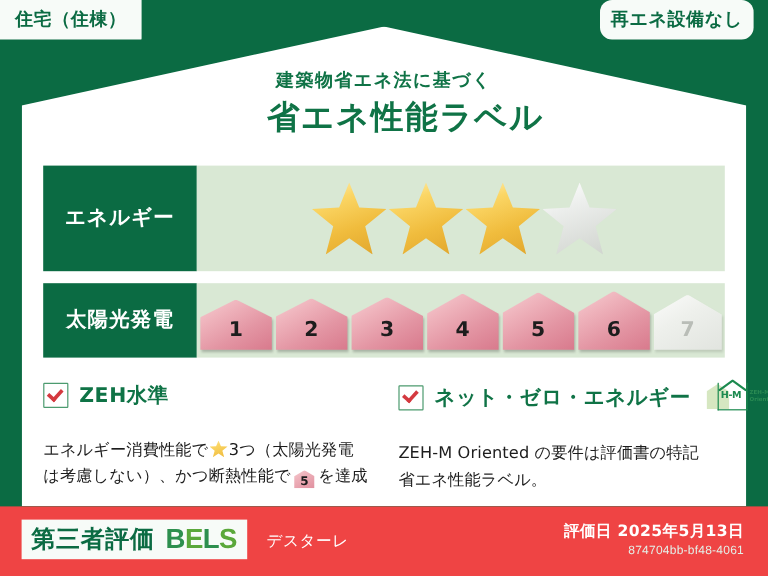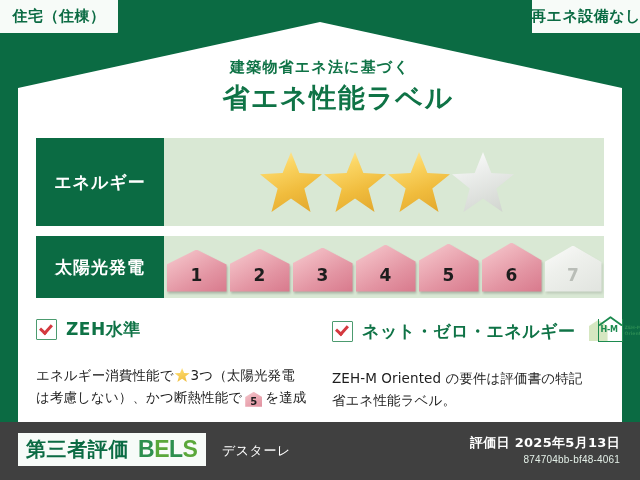--- a/index.html
+++ b/index.html
@@ -21,21 +21,21 @@
     background:#f7fbf8;
     color:#0b6b43;
     font-weight:bold;
     font-size:15px;
     letter-spacing:0.5px;
     display:flex;align-items:center;justify-content:center;
     height:33px;
     white-space:nowrap;
   }
   #tag-left{left:0;width:118px;border-bottom-right-radius:1px;}
-  #tag-right{right:0;width:108px;}
+  #tag-right{right:12px;width:128px;border-radius:10px;}
 
   
   #house-body{
     position:absolute;left:18px;top:22px;
     width:604px;height:400px;
     background:#ffffff;
     clip-path:polygon(0% 16.5%, 50% 0%, 100% 16.5%, 100% 100%, 0% 100%);
   }
 
   
@@ -187,21 +187,21 @@
     font-size:8px;font-weight:bold;color:#1c8a4f;letter-spacing:-0.3px;text-align:center;
   }
   .zehm-cap{
     font-size:4.6px;line-height:1.25;color:#2a8b53;font-weight:bold;
     white-space:pre-line;
   }
 
   
   #footer{
     position:absolute;left:0;bottom:0;width:640px;height:58px;
-    background:#404040;
+    background:#ef4444;
   }
   #bels-box{
     position:absolute;left:18px;top:11px;height:33px;
     background:#f7fbf8;
     display:flex;align-items:center;
     padding:0 9px 0 8px;gap:9px;
     white-space:nowrap;
   }
   #bels-jp{color:#0b6b43;font-weight:bold;font-size:20px;letter-spacing:0.6px;}
   #bels-en{

